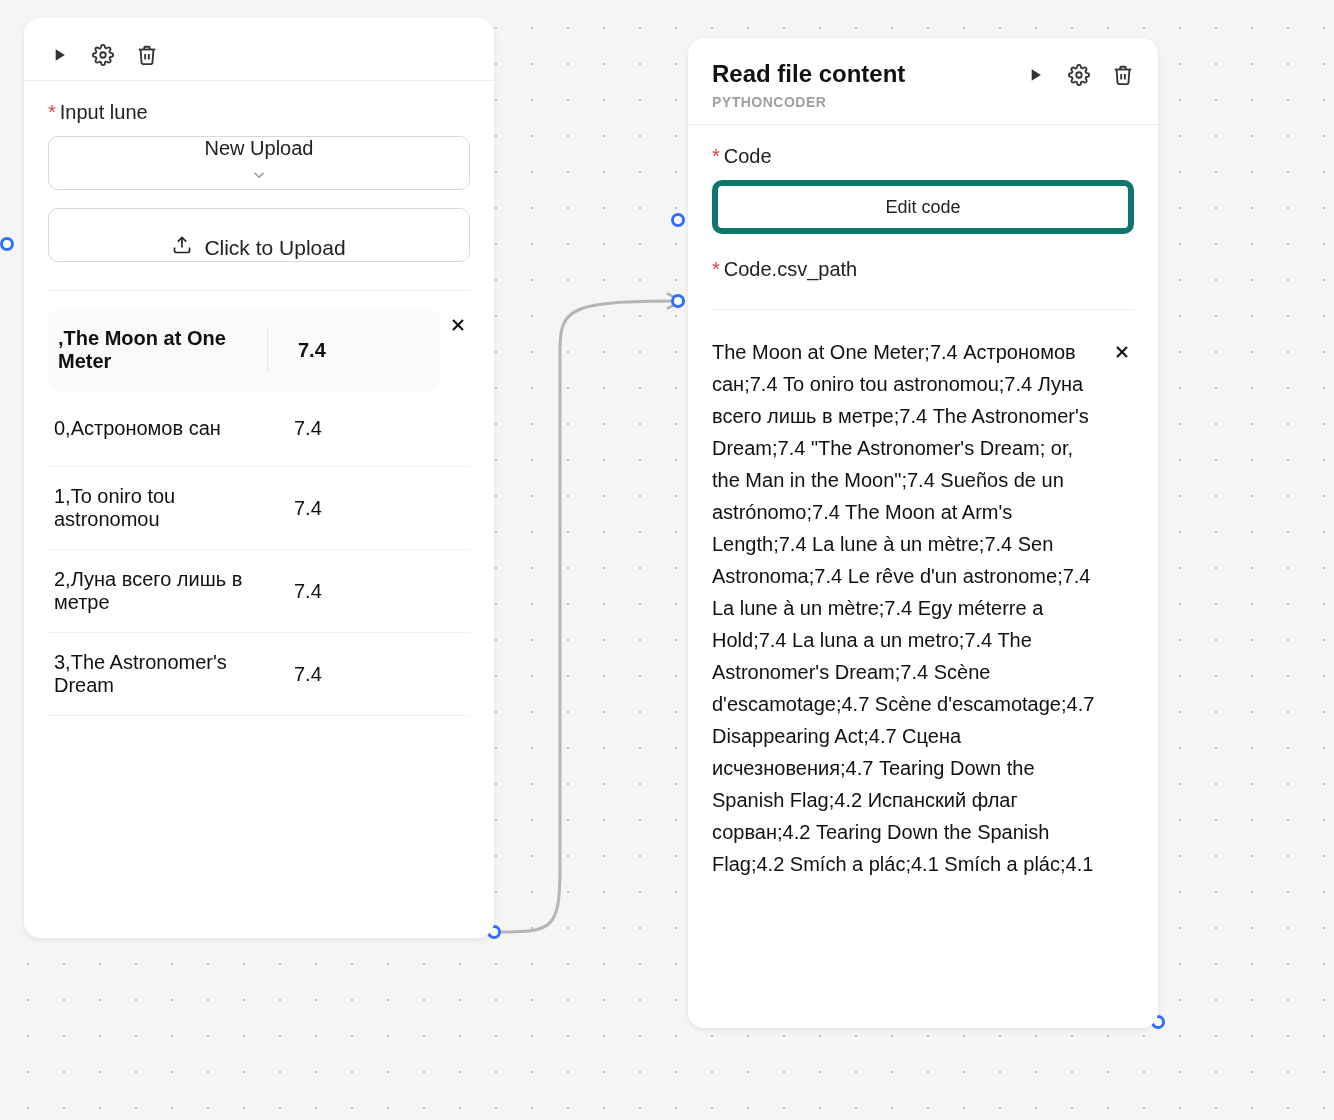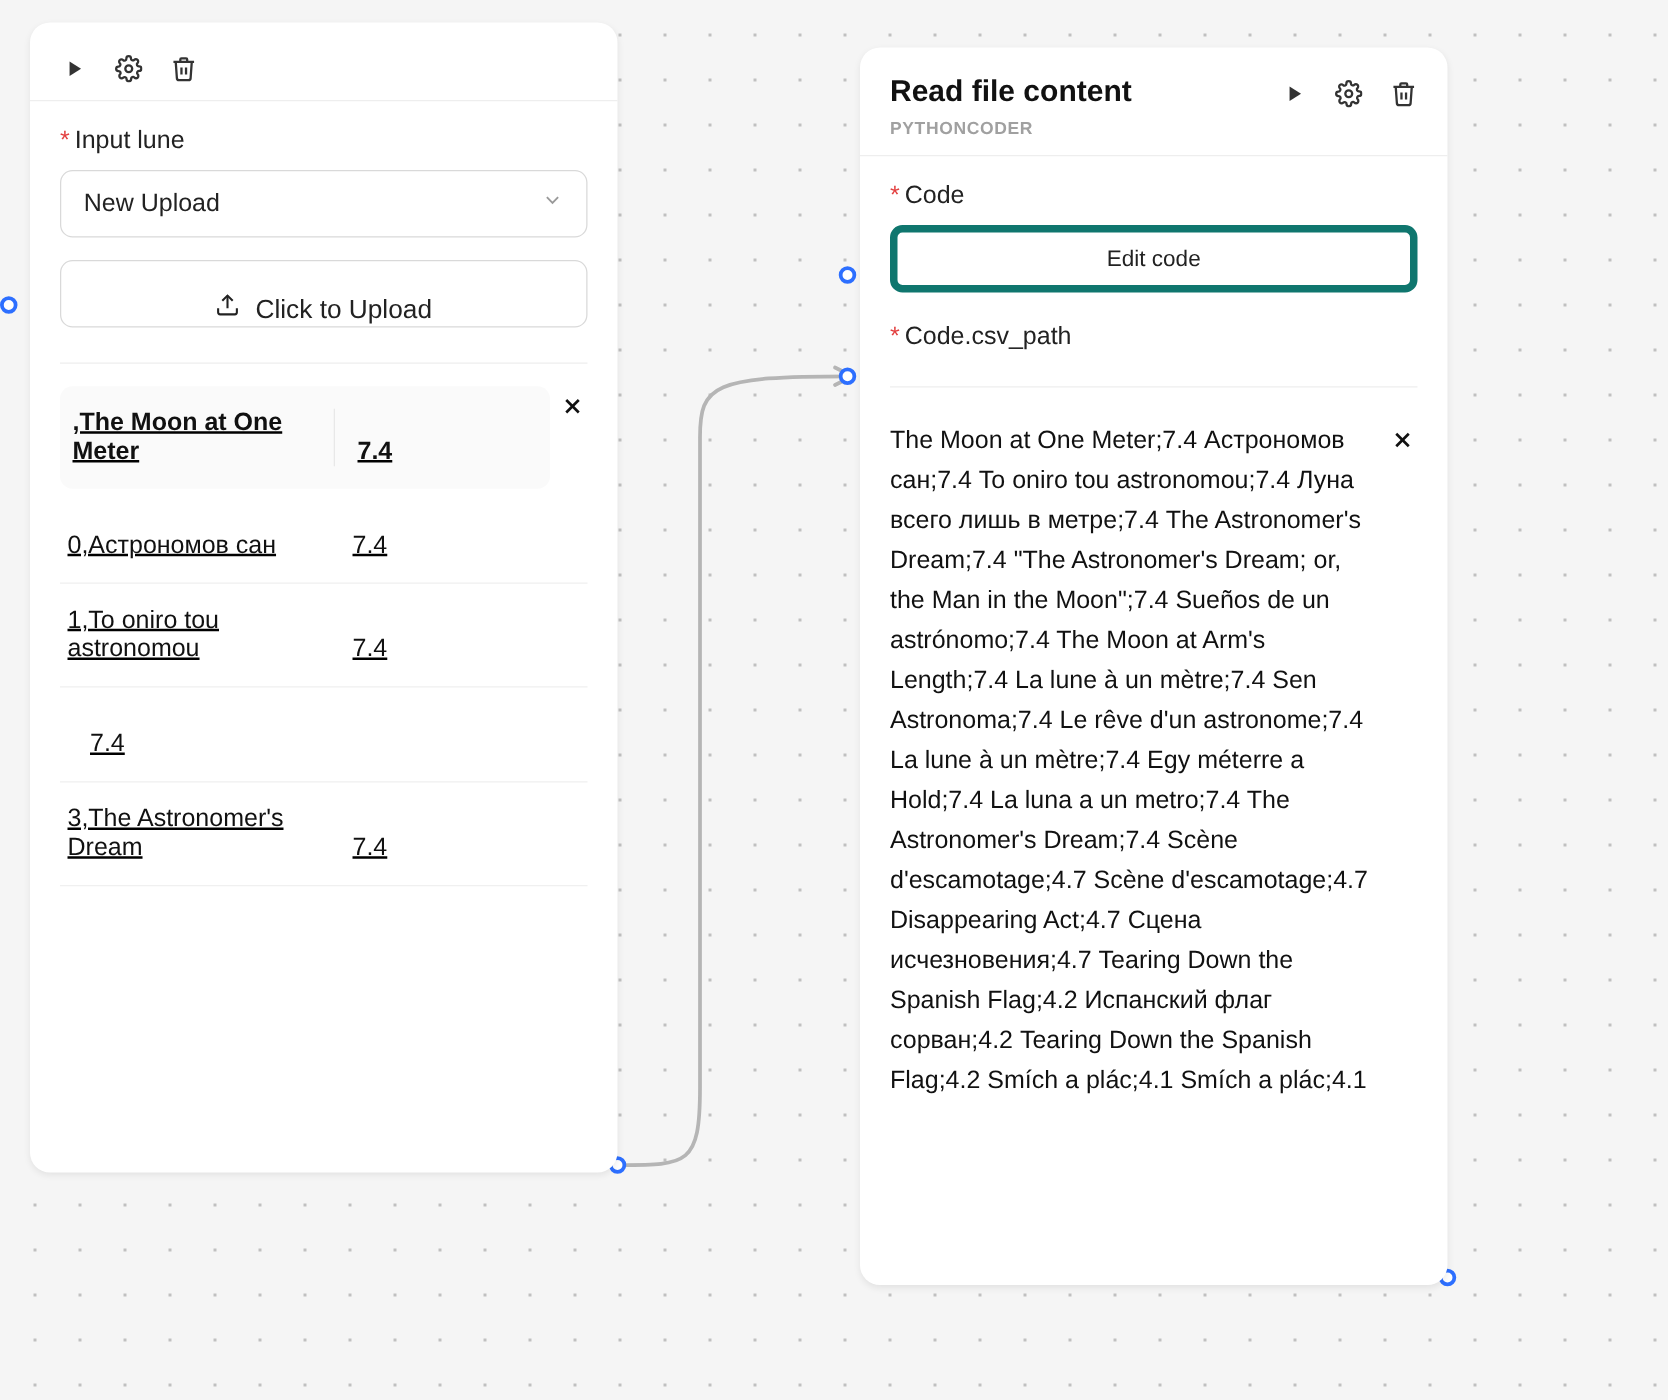--- a/index.html
+++ b/index.html
@@ -51,20 +51,21 @@
     border: 1px solid #d9d9d9;
     border-radius: 10px;
     height: 54px;
     display: flex;
     align-items: center;
     justify-content: space-between;
     padding: 0 18px;
     font-size: 20px;
     color: #222;
     margin-bottom: 18px;
+    flex-direction: column;
   }
   .select .chev { color: #999; }
   .upload-btn {
     width: 100%;
     border: 1px solid #d9d9d9;
     border-radius: 10px;
     height: 54px;
     display: flex;
     align-items: flex-end;
     justify-content: center;
@@ -72,25 +73,25 @@
     font-size: 21px;
     color: #222;
     background: #fff;
   }
   .divider { border-top: 1px solid #eee; margin: 28px 0 18px 0; }
   .table-wrap { position: relative; }
   .close-x { position: absolute; right: 2px; top: 6px; cursor: pointer; }
   .close-x svg { width: 20px; height: 20px; }
   .data-row {
     display: flex;
-    align-items: flex-end;
+    align-items: center;
     min-height: 76px;
     border-bottom: 1px solid #f0f0f0;
     padding: 18px 10px;
-    text-decoration: underline;
+    gap: 12px;
   }
   .data-row.header { background: #fafafa; border-radius: 10px; border-bottom: none; margin-right: 30px; }
   .data-col1 { flex: 0 0 210px; font-size: 20px; color: #111; }
   .header .data-col1 { font-weight: 700; border-right: 1px solid #e8e8e8; padding-right: 10px; }
   .data-col2 { font-size: 20px; font-weight: 700; color: #111; padding-left: 18px; }
   .data-row:not(.header) .data-col2 { font-weight: 400; }
   .data-row:not(.header) { padding-left: 6px; }
   .data-row:not(.header) .data-col1 { font-weight: 400; }
   .edit-btn {
     width: 100%;
@@ -194,20 +195,21 @@
         <div id="rows-container">
             <div class="data-row">
               <div class="data-col1">0,Астрономов сан</div>
               <div class="data-col2">7.4</div>
             </div>
             <div class="data-row">
               <div class="data-col1">1,To oniro tou astronomou</div>
               <div class="data-col2">7.4</div>
             </div>
             <div class="data-row">
+              <div class="data-col1">2,Луна всего лишь в метре</div>
               <div class="data-col2">7.4</div>
             </div>
             <div class="data-row">
               <div class="data-col1">3,The Astronomer's Dream</div>
               <div class="data-col2">7.4</div>
             </div>
           </div>
       </div>
     </div>
   </div>

